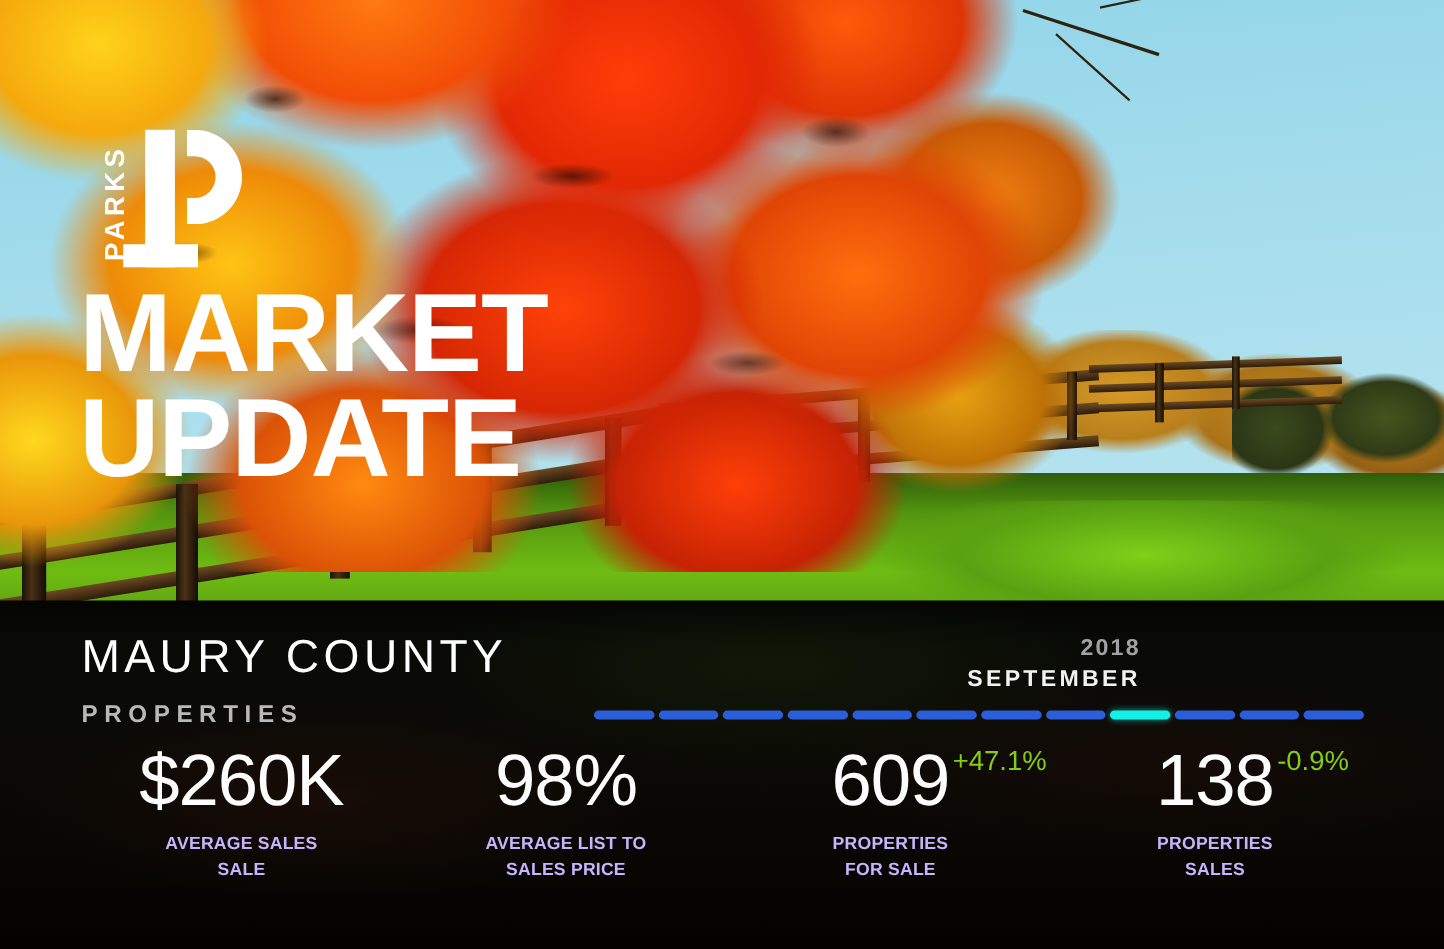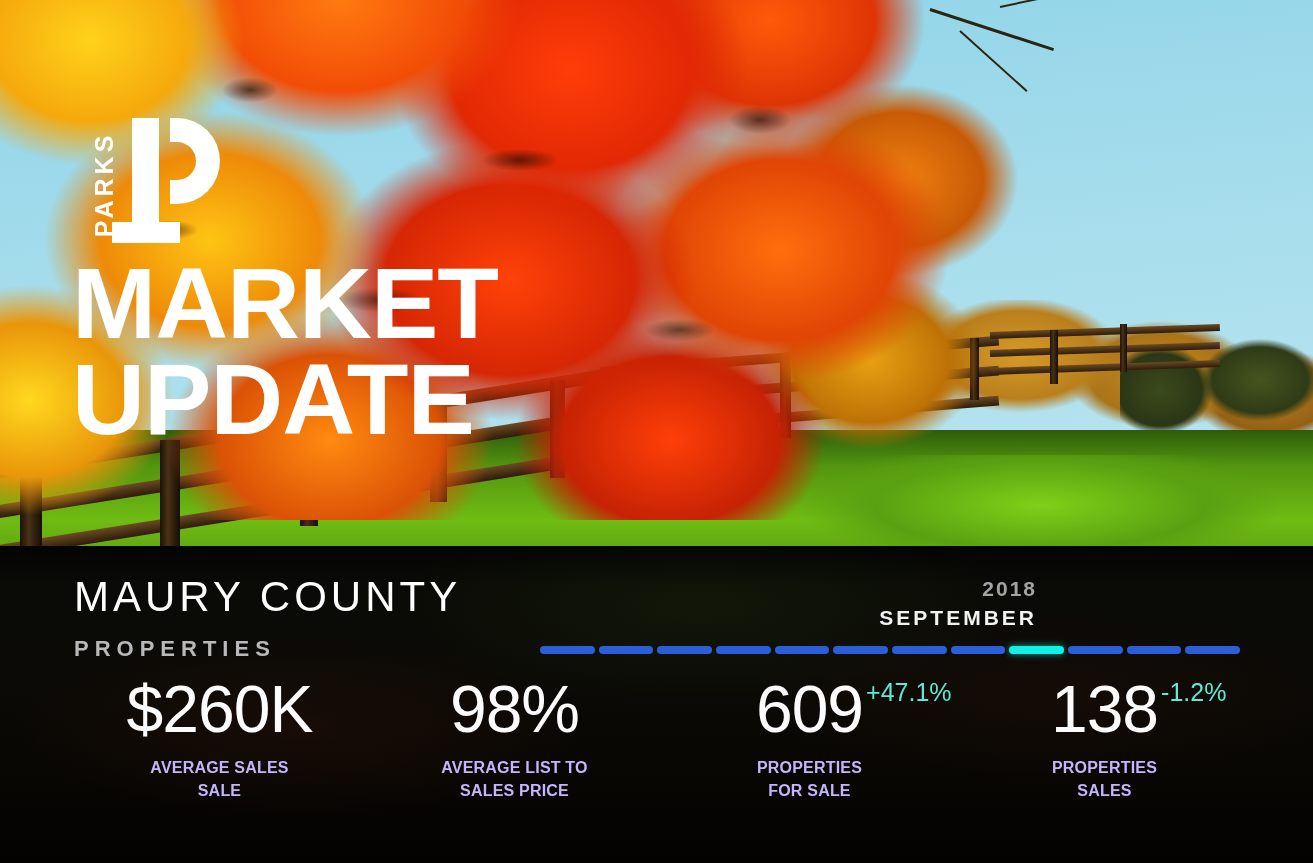--- a/index.html
+++ b/index.html
@@ -149,21 +149,21 @@
     display:flex;
   }
   .stat{ flex:1; text-align:center; position:relative; }
   .stat-top{ position:relative; display:inline-block; line-height:1; }
   .stat-value{
     color:#FCFCFC; font-size:66px; font-weight:300; letter-spacing:-1px; line-height:1;
     display:inline-block;
   }
   .stat-delta{
     position:absolute; top:4px; left:100%; margin-left:3px;
-    color:#5eead4; font-size:25px; font-weight:300; white-space:nowrap; line-height:1;
+    color:#84cc16; font-size:25px; font-weight:300; white-space:nowrap; line-height:1;
   }
   .stat-label{
     margin-top:14px;
     color:#c4b5fd; font-size:16px; font-weight:bold; line-height:1.45;
     letter-spacing:.2px;
   }
 </style>
 </head>
 <body>
 
@@ -254,19 +254,19 @@
           <div>SALE</div>
         </div></div>
       <div class="stat"><div class="stat-top"><span class="stat-value">98%</span></div><div class="stat-label">
           <div>AVERAGE LIST TO</div>
           <div>SALES PRICE</div>
         </div></div>
       <div class="stat"><div class="stat-top"><span class="stat-value">609</span><span class="stat-delta">+47.1%</span></div><div class="stat-label">
           <div>PROPERTIES</div>
           <div>FOR SALE</div>
         </div></div>
-      <div class="stat"><div class="stat-top"><span class="stat-value">138</span><span class="stat-delta">-1.2%</span></div><div class="stat-label">
+      <div class="stat"><div class="stat-top"><span class="stat-value">138</span><span class="stat-delta">-0.9%</span></div><div class="stat-label">
           <div>PROPERTIES</div>
           <div>SALES</div>
         </div></div>
     </div>
 
 </div>
 
 </body></html>

